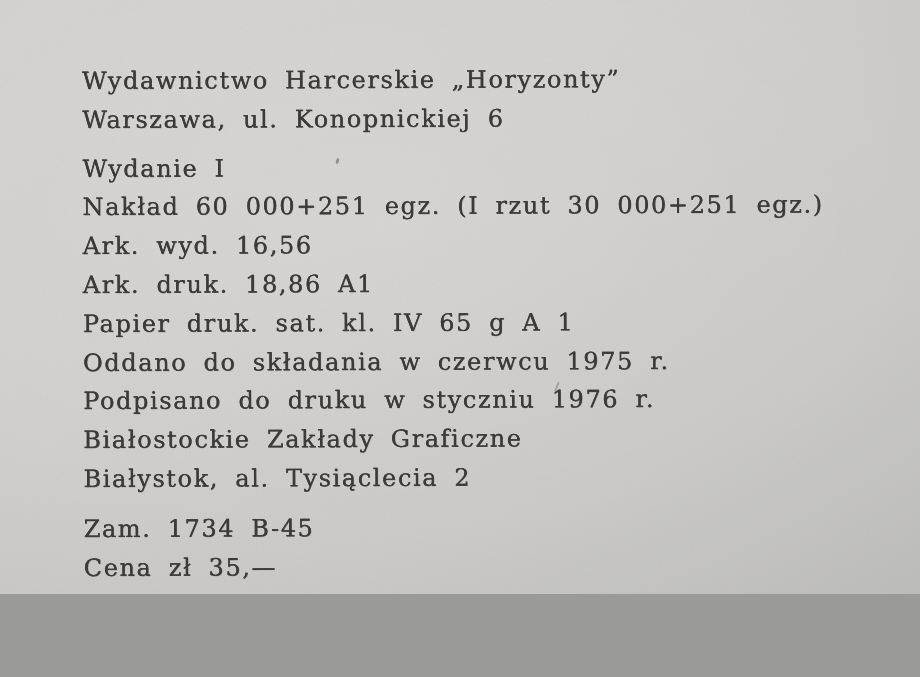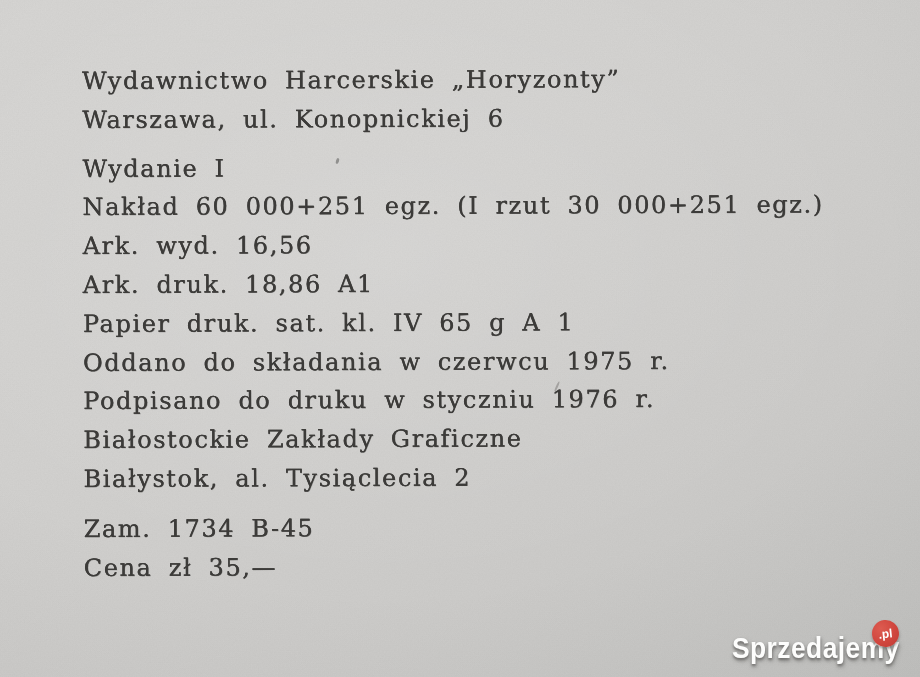--- a/index.html
+++ b/index.html
@@ -3,21 +3,21 @@
 <meta charset="utf-8">
 <style>
   html, body {
     margin: 0;
     padding: 0;
     background: #9a9a98;
   }
   .page {
     position: relative;
     width: 920px;
-    height: 677px;
+    height: 594px;
     overflow: hidden;
     background: linear-gradient(150deg, #d7d6d4 0%, #d3d2d0 40%, #cdccca 72%, #c5c5c3 100%);
     font-family: "DejaVu Serif", "Liberation Serif", serif;
   }
   .grain {
     position: absolute;
     left: 0; top: 0;
     width: 920px;
     height: 677px;
     pointer-events: none;

